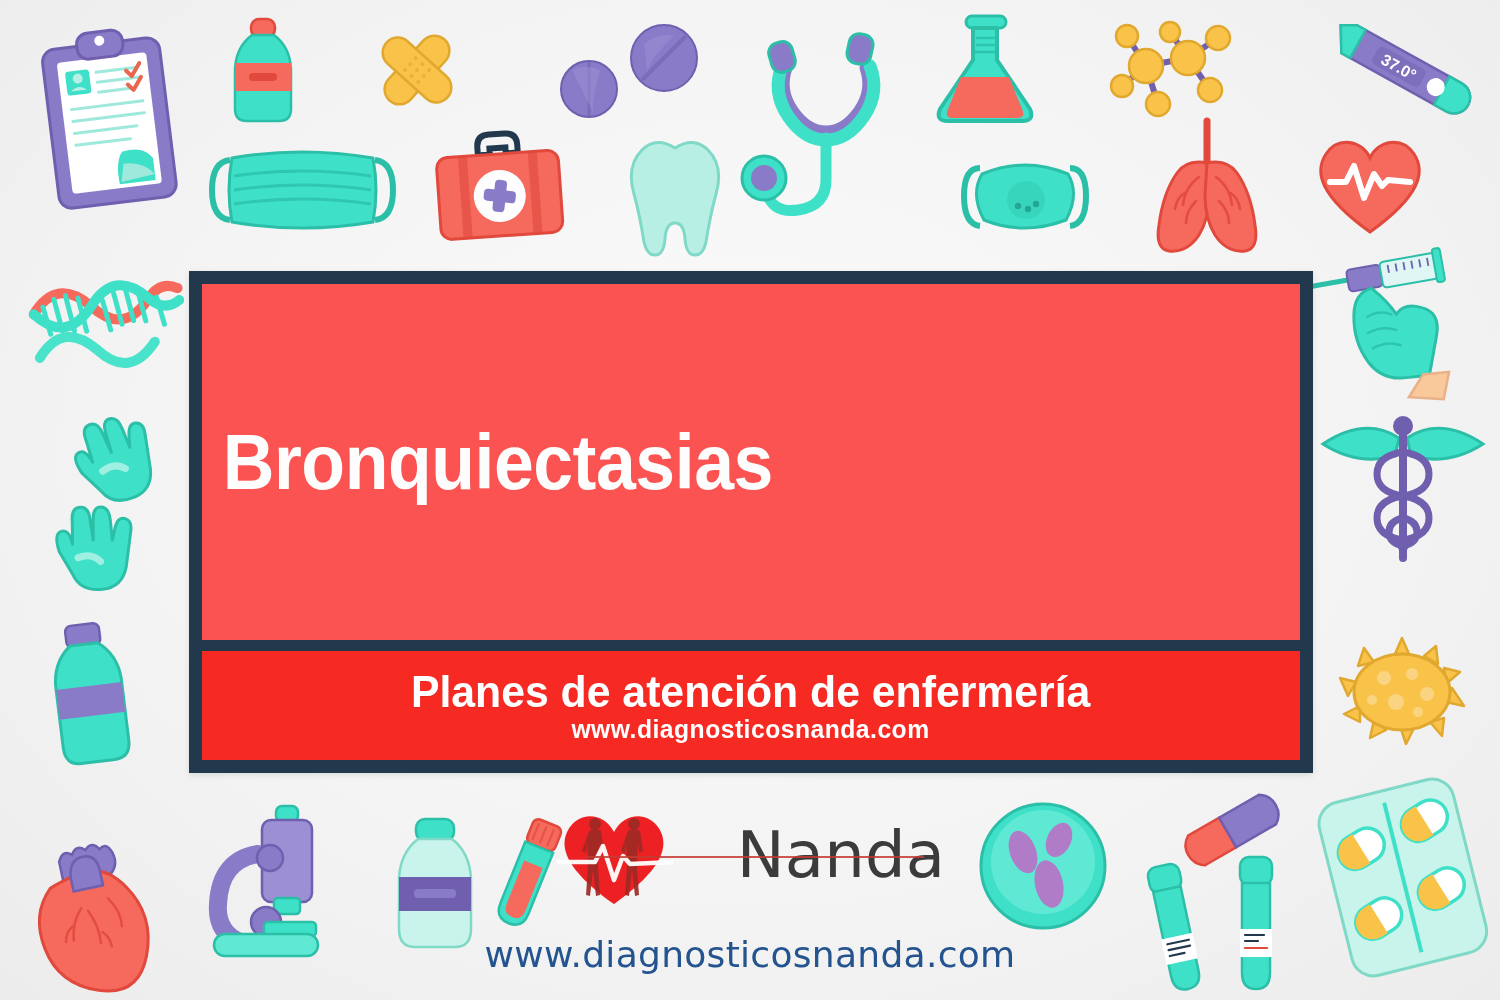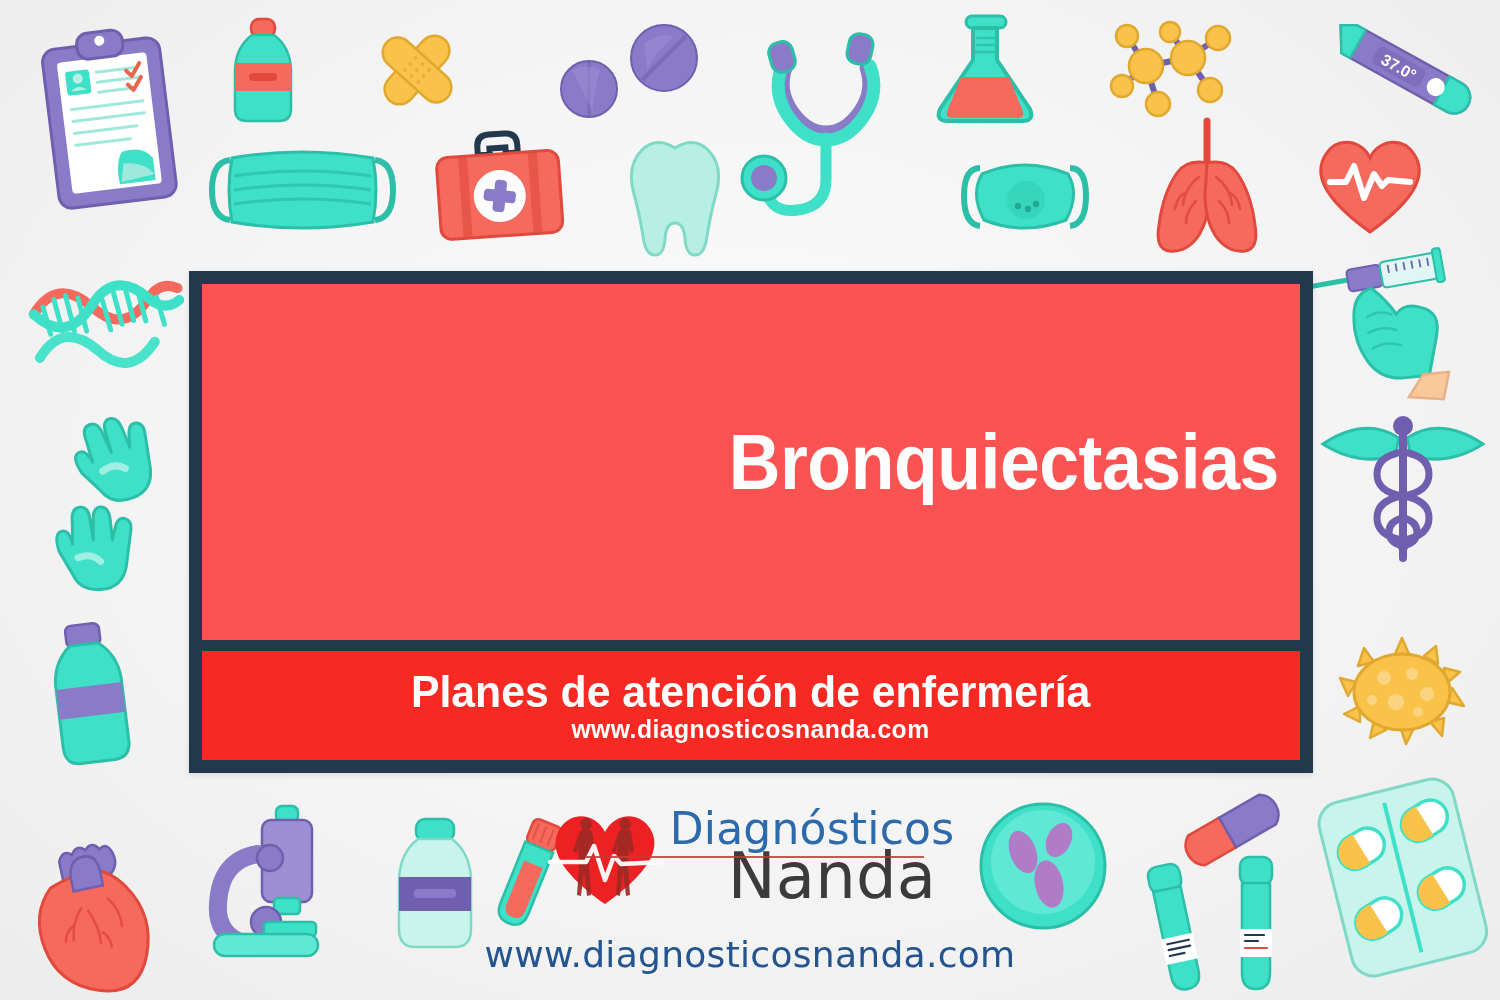--- a/index.html
+++ b/index.html
@@ -25,21 +25,21 @@
     background:#22384c;
     box-shadow:0 2px 6px rgba(0,0,0,.10);
     box-sizing:border-box;
     padding:13px;
   }
   #card-inner{
     width:100%;height:100%;display:flex;flex-direction:column;
   }
   #title-area{
     flex:1 1 auto;background:#fb5252;
-    display:flex;align-items:center;justify-content:flex-end;
+    display:flex;align-items:center;justify-content:flex-start;
   }
   #title-text{
     color:#fdfdfd;
     font-family:"Liberation Sans", sans-serif;
     font-weight:bold;
     font-size:77px;
     letter-spacing:-0.5px;
     transform:scaleX(.93);
     line-height:1;
     text-align:center;
@@ -576,21 +576,20 @@
           <circle cx="40" cy="20" r="6"></circle>
           <path d="M34 27 q6 -4 12 0 l3 20 l-4 2 l-1 -12 l-1 26 l2 28 l-4 1 l-3 -26 l-3 26 l-4 -1 l2 -28 l-1 -26 l-1 12 l-4 -2z"></path>
 
           <circle cx="79" cy="20" r="6"></circle>
           <path d="M73 27 q6 -4 12 0 l3 20 l-4 2 l-1 -12 l-1 26 l2 28 l-4 1 l-3 -26 l-3 26 l-4 -1 l2 -28 l-1 -26 l-1 12 l-4 -2z"></path>
         </g>
         <path d="M4 58 l36 0 l8 -16 l11 34 l9 -24 l7 8 l43 -2" fill="none" stroke="#ffffff" stroke-width="4.5" stroke-linecap="round" stroke-linejoin="round" opacity=".95"></path>
       </svg>
     </div>
     <div id="logo-words">
-      <div id="logo-word-1">Diagnósticos</div>
       <div id="logo-word-2">Nanda</div>
     </div>
   </div>
   <div id="logo-rule"></div>
 
   <div id="footer-url">www.diagnosticosnanda.com</div>
 
 </div>
 
 </body></html>

